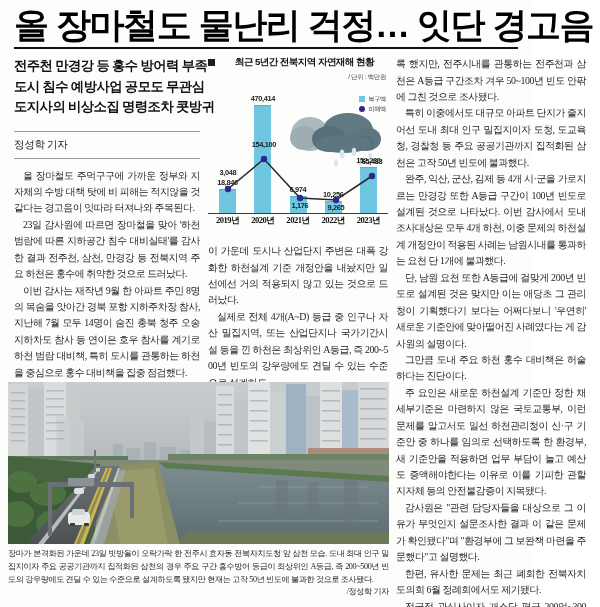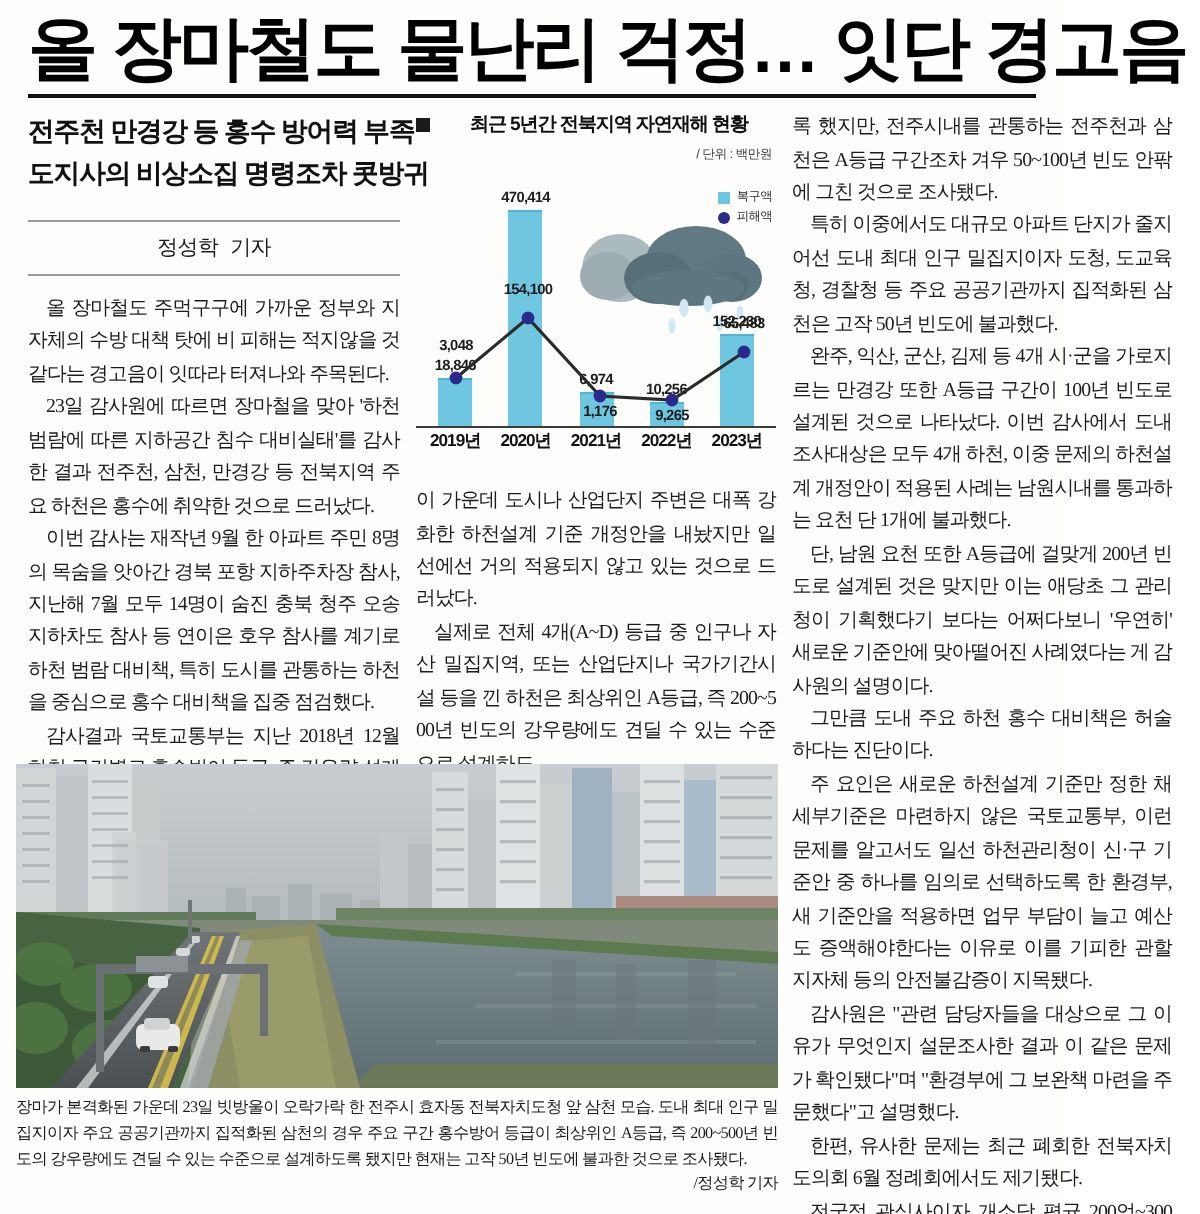--- a/index.html
+++ b/index.html
@@ -63,26 +63,25 @@
     color: #111;
     margin: 0;
     white-space: nowrap;
   }
   .sub-rule {
     border: 0;
     border-top: 1px solid #9a9a9a;
     margin: 13px 0 6px 0;
   }
   .byline {
-    font-family: Liberation Mono, monospace;
+    font-family: Liberation Serif, serif;
     font-size: 10.5px;
     letter-spacing: -0.3px;
     color: #1a1a1a;
     margin: 0 0 6px 0;
-    text-align: center;
   }
   .byline-rule {
     border: 0;
     border-top: 1px solid #9a9a9a;
     margin: 0 0 9px 0;
   }
 
   
   .body-text {
     font-size: 9.9px;
@@ -211,21 +210,21 @@
     top: 131px;
     display: flex;
     justify-content: space-between;
     padding: 0 2px;
     box-sizing: border-box;
     z-index: 4;
   }
   .xtick {
     flex: 1 1 0;
     text-align: center;
-    font-family: Liberation Sans, sans-serif;
+    font-family: Liberation Serif, serif;
     font-size: 8.6px;
     font-weight: 700;
     letter-spacing: -0.5px;
     color: #111;
     white-space: nowrap;
   }
   .line-svg {
     position: absolute;
     left: 0; top: 0;
     width: 100%;
@@ -273,20 +272,21 @@
 
   <h1 class="headline">올 장마철도 물난리 걱정… 잇단 경고음</h1>
   <hr class="rule-thick">
 
   <div class="cols">
 
     <div class="col-left">
 
       <div class="subhead">
         <div>전주천 만경강 등 홍수 방어력 부족</div>
+        <div>도시 침수 예방사업 공모도 무관심</div>
         <div>도지사의 비상소집 명령조차 콧방귀</div>
       </div>
 
       <hr class="sub-rule">
       <div class="byline">정성학 기자</div>
       <hr class="byline-rule">
 
       <div class="body-text">
         <p>올 장마철도 주먹구구에 가까운 정부와 지자체의 수방 대책 탓에 비 피해는 적지않을 것 같다는 경고음이 잇따라 터져나와 주목된다.</p>
         <p>23일 감사원에 따르면 장마철을 맞아 '하천 범람에 따른 지하공간 침수 대비실태'를 감사한 결과 전주천, 삼천, 만경강 등 전북지역 주요 하천은 홍수에 취약한 것으로 드러났다.</p>

